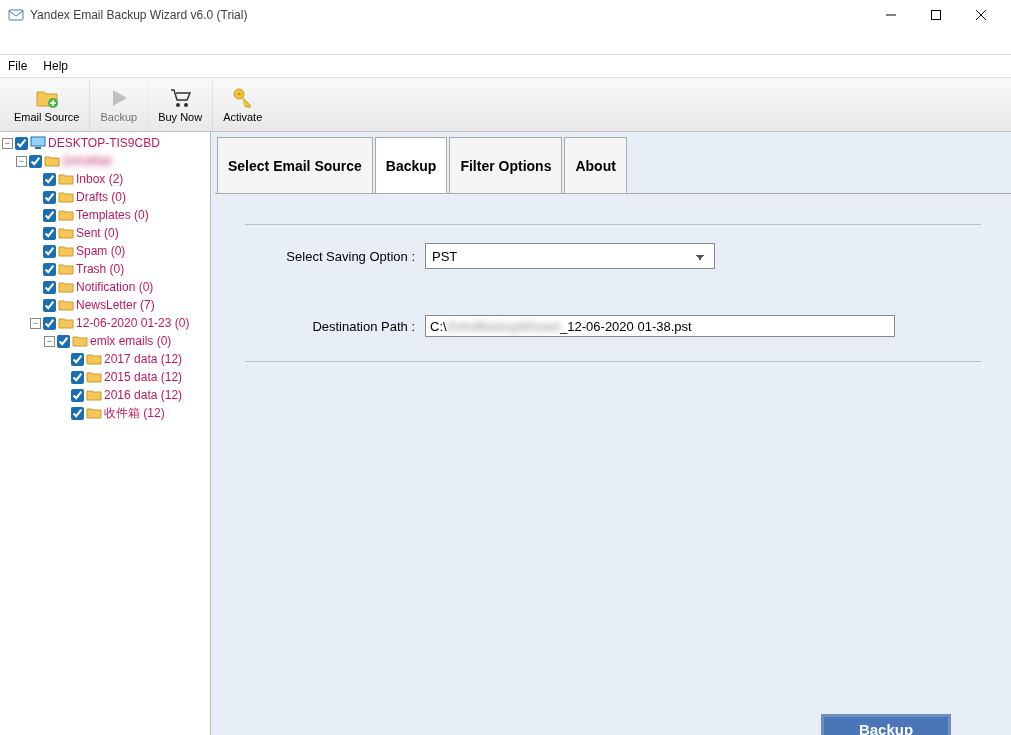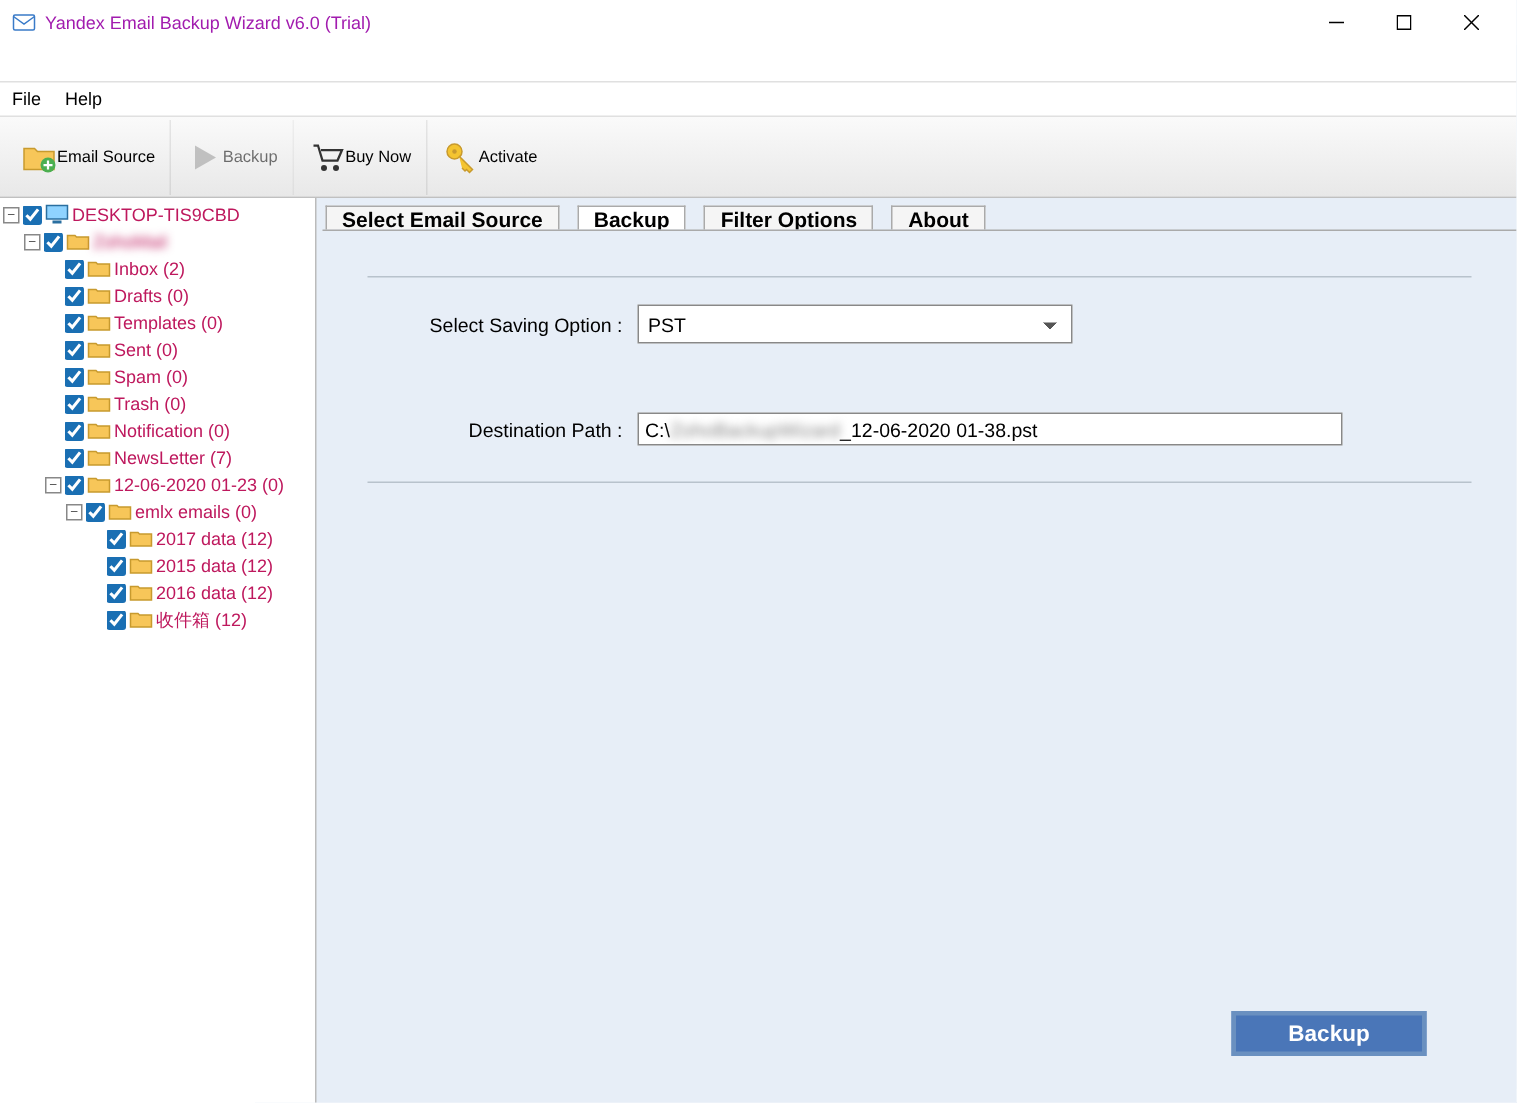--- a/index.html
+++ b/index.html
@@ -1,32 +1,32 @@
 <!DOCTYPE html>
 <html><head>
 <meta charset="utf-8">
 <style>
 * { box-sizing: border-box; font-family: "Segoe UI", Tahoma, sans-serif; }
 body { margin: 0; padding: 0; width: 1011px; height: 735px; background: #fff; overflow: hidden; font-size: 13px; }
 
 
 .titlebar { height: 30px; display: flex; align-items: center; padding: 0 8px; background: #fff; }
 .titlebar .app-icon { width: 16px; height: 16px; margin-right: 6px; }
-.titlebar .title { flex: 1; color: #a21caf; font-size: 12px; }
+.titlebar .title { flex: 1; color: #404040; font-size: 12px; }
 .titlebar .win-controls { display: flex; gap: 0; }
 .titlebar .win-btn { width: 45px; height: 28px; display: flex; align-items: center; justify-content: center; cursor: pointer; }
 .titlebar .win-btn svg { width: 10px; height: 10px; }
 
 
 .menubar { height: 24px; border-top: 1px solid #e0e0e0; border-bottom: 1px solid #e0e0e0; display: flex; align-items: center; padding: 0 8px; gap: 16px; background: #fff; margin-top: 24px; }
 .menubar span { cursor: pointer; font-size: 12px; }
 
 
 .toolbar { height: 54px; background: linear-gradient(#fafafa, #e8e8e8); border-bottom: 1px solid #c0c0c0; display: flex; align-items: center; padding: 0 4px; }
-.toolbar .tb-item { display: flex; flex-direction: row; align-items: center; justify-content: space-between; padding: 2px 10px; cursor: pointer; height: 50px; border-right: 1px solid rgba(0,0,0,0.08); }
+.toolbar .tb-item { display: flex; flex-direction: column; align-items: center; justify-content: center; padding: 2px 10px; cursor: pointer; height: 50px; border-right: 1px solid rgba(0,0,0,0.08); }
 .toolbar .tb-item:last-child { border-right: none; }
 .toolbar .tb-item.disabled { opacity: 0.55; }
 .toolbar .tb-icon { width: 24px; height: 24px; }
 .toolbar .tb-label { font-size: 11px; margin-top: 1px; }
 
 
 .body-split { display: flex; height: calc(735px - 30px - 24px - 54px - 22px); }
 .sidebar { width: 210px; background: #fff; overflow: auto; padding-top: 2px; }
 .content { flex: 1; background: #e7eef7; border-left: 1px solid #bbb; position: relative; padding: 2px 0 0 4px; }
 
@@ -36,21 +36,21 @@
 .tree li { white-space: nowrap; }
 .tree .node { display: flex; align-items: center; height: 18px; font-size: 12px; }
 .tree .toggle { width: 11px; height: 11px; border: 1px solid #888; display: inline-flex; align-items: center; justify-content: center; font-size: 9px; line-height: 9px; margin-right: 2px; cursor: pointer; color: #555; background: #fff; }
 .tree .toggle.leaf { border: none; background: transparent; }
 .tree input[type="checkbox"] { width: 13px; height: 13px; margin: 0 2px 0 0; accent-color: #1a6fb3; }
 .tree .ficon { width: 16px; height: 14px; display: inline-flex; align-items: center; justify-content: center; margin-right: 2px; }
 .tree .label { color: #be185d; }
 
 
 .tabs { display: flex; background: transparent; margin: 2px 0 0 2px; }
-.tab { padding: 0 10px; font-size: 14px; font-weight: bold; border: 1px solid #aaa; border-bottom: none; background: #f5f5f5; cursor: pointer; margin-right: 12px; position: relative; top: 1px; }
+.tab { padding: 20px 10px; font-size: 14px; font-weight: bold; border: 1px solid #aaa; border-bottom: none; background: #f5f5f5; cursor: pointer; margin-right: 2px; position: relative; top: 1px; }
 .tab.active { background: #fff; }
 .tab-panel { background: #e7eef7; border-top: 1px solid #aaa; padding: 20px 30px 10px 30px; height: calc(100% - 30px); position: relative; }
 
 .hr { border: none; border-top: 1px solid #b8c2cc; margin: 10px 0 18px 0; }
 
 .form-row { display: flex; align-items: center; margin-bottom: 12px; }
 .form-label { width: 180px; text-align: right; padding-right: 10px; font-size: 13px; }
 .select { flex: 0 0 290px; height: 26px; border: 1px solid #888; background: #fff; padding: 0 6px; font-size: 13px; appearance: none; background-image: linear-gradient(45deg, transparent 50%, #555 50%), linear-gradient(135deg, #555 50%, transparent 50%); background-position: calc(100% - 14px) 11px, calc(100% - 9px) 11px; background-size: 5px 5px, 5px 5px; background-repeat: no-repeat; }
 .select.small { flex: 0 0 160px; background-color: #eee; }
 .chk-lang { margin-left: 190px; display: flex; align-items: center; gap: 6px; margin-bottom: 10px; }

